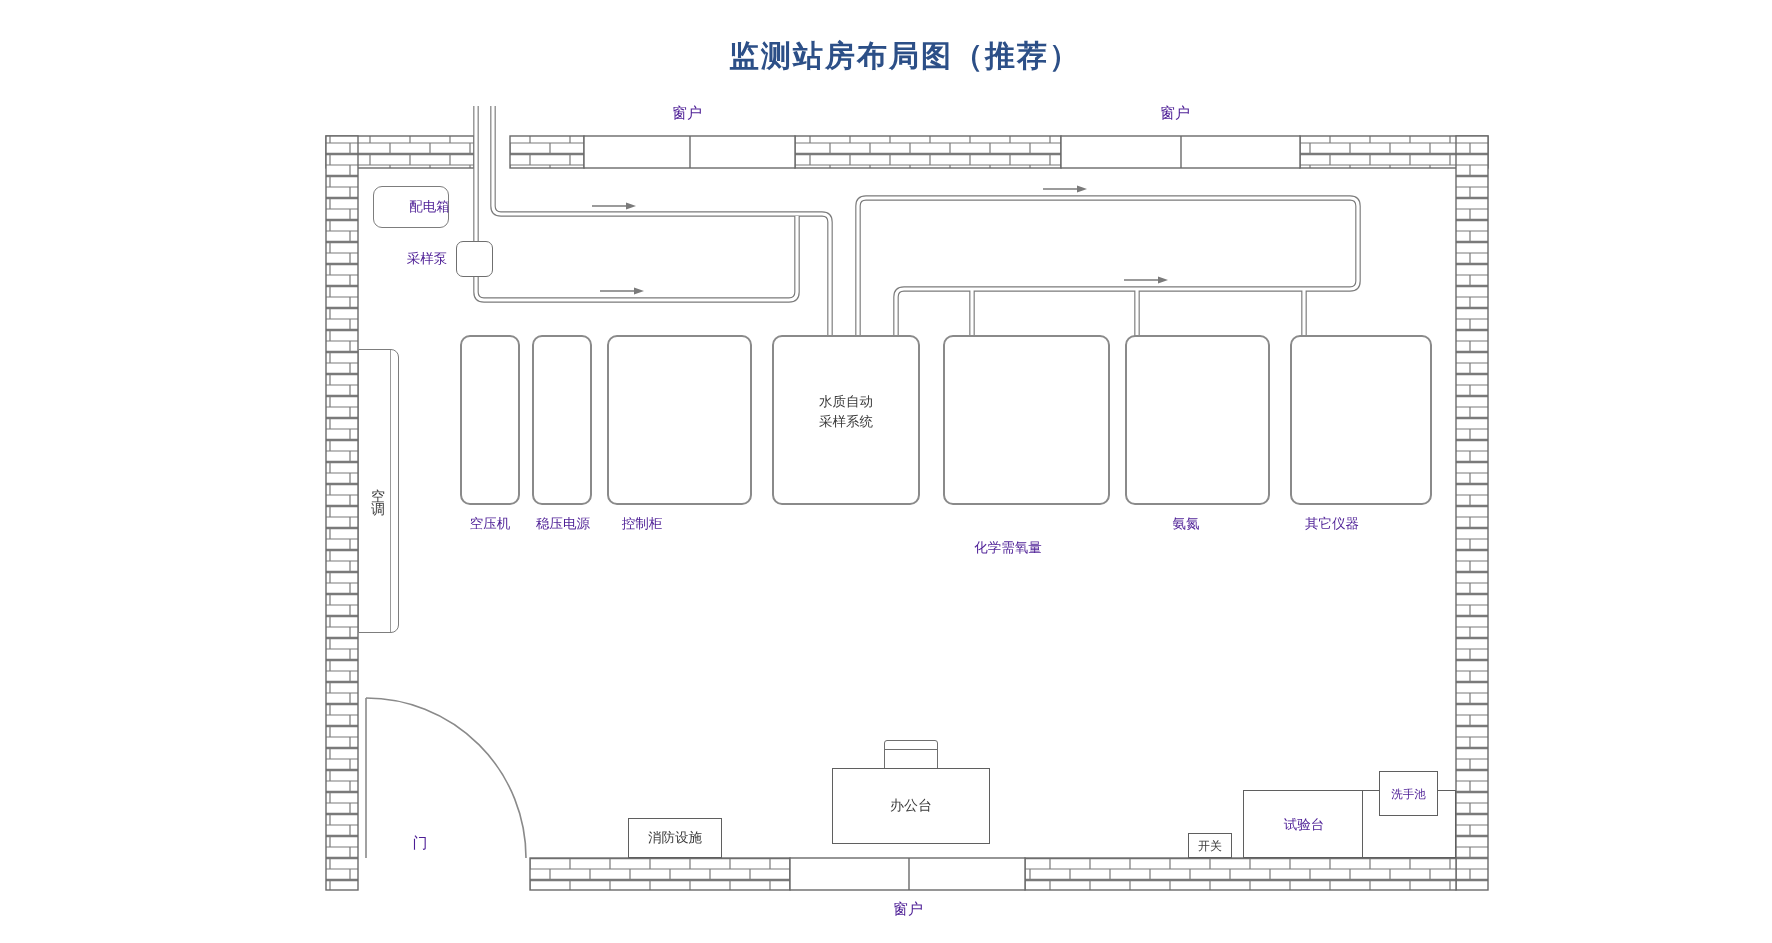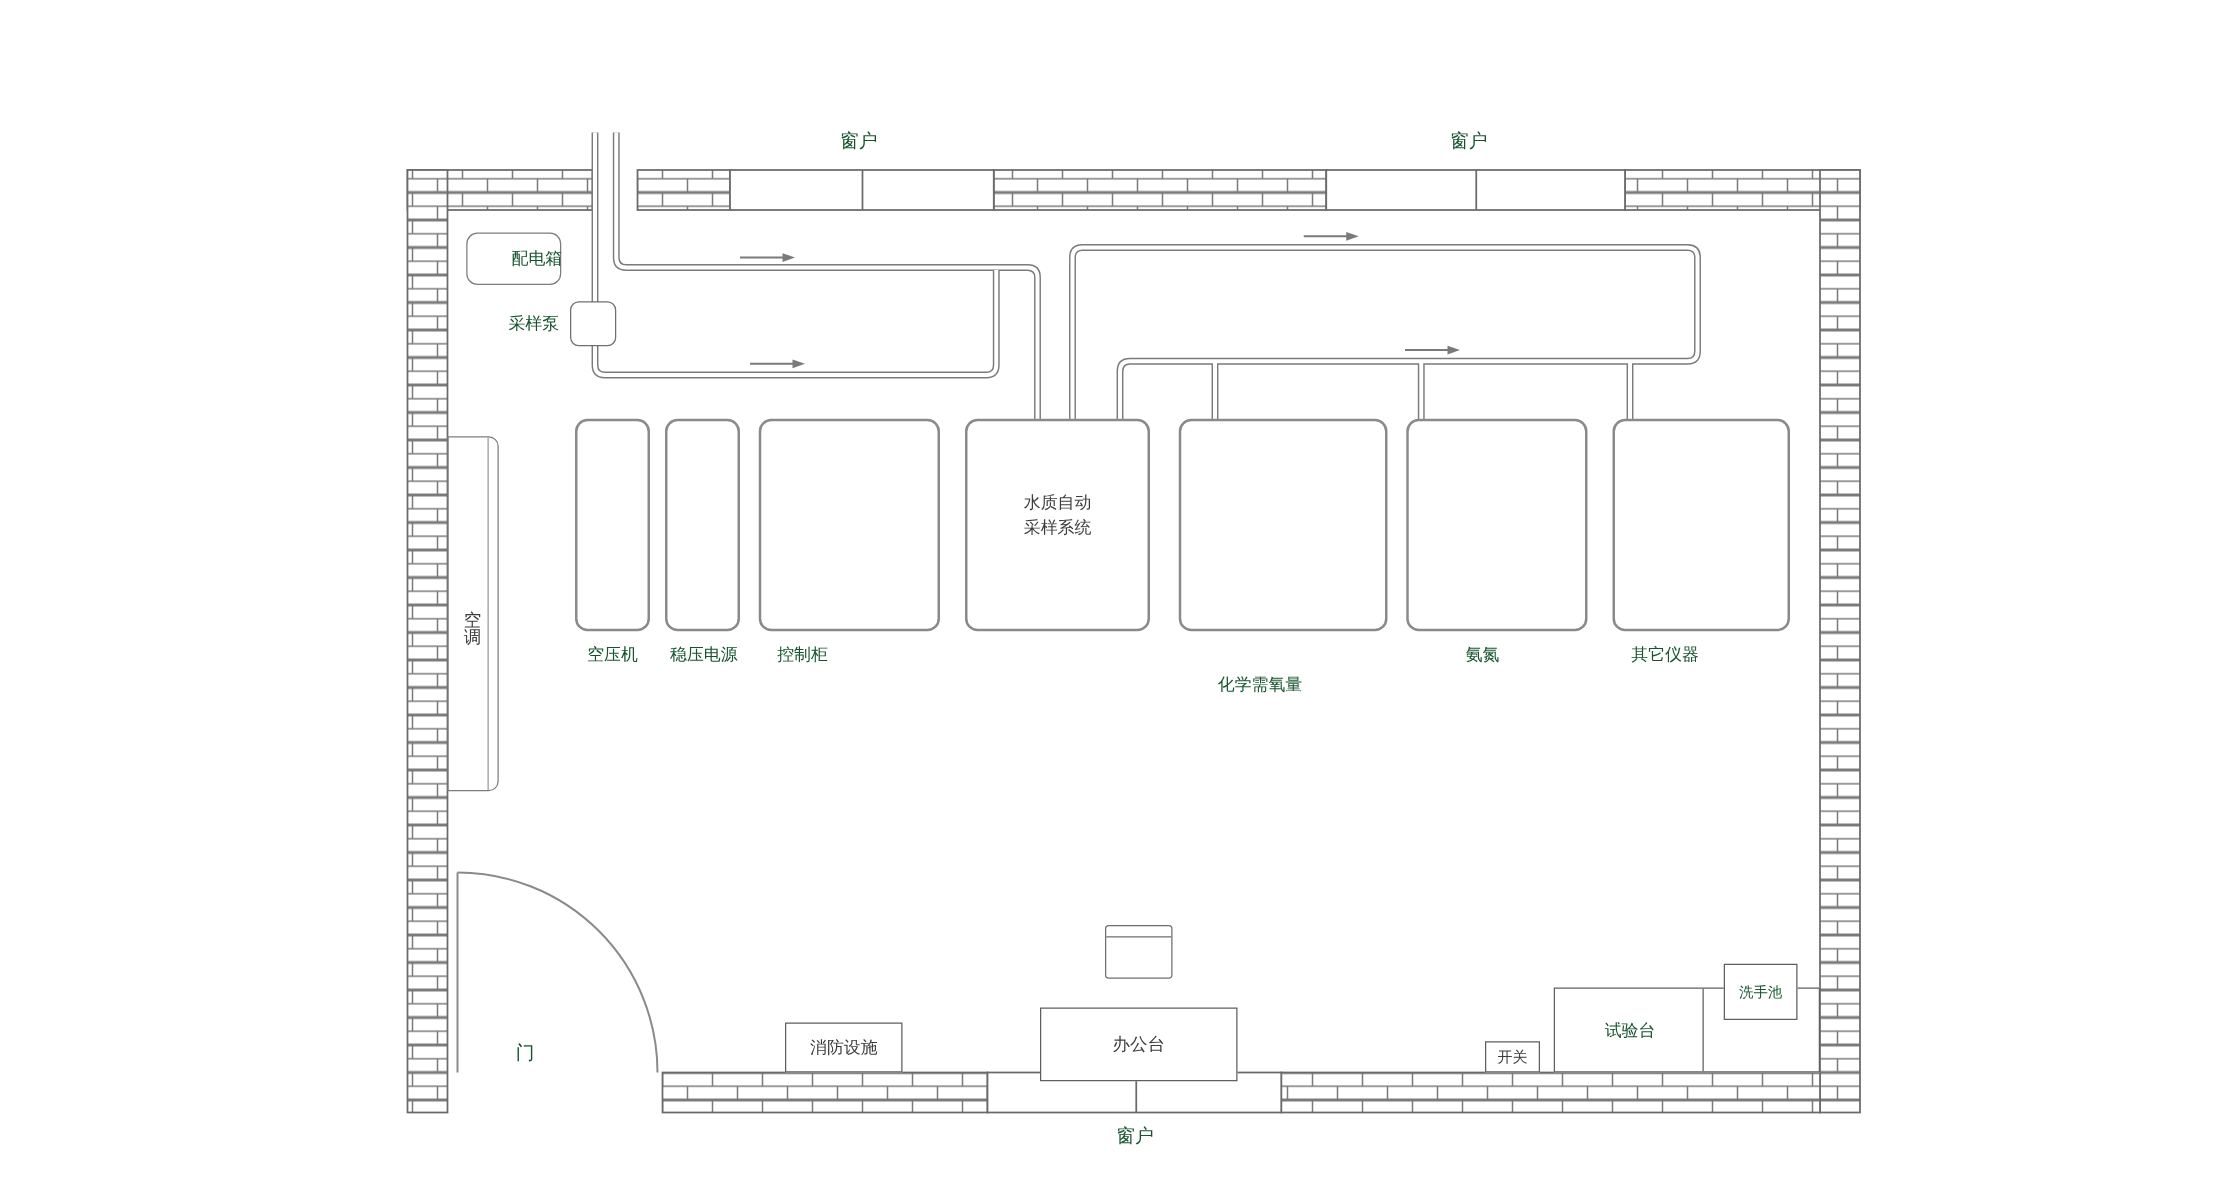--- a/index.html
+++ b/index.html
@@ -5,21 +5,21 @@
   html,body{margin:0;padding:0;background:#ffffff;}
   .stage{
     position:relative;width:1772px;height:943px;background:#ffffff;overflow:hidden;
     font-family:"Liberation Sans","DejaVu Sans",sans-serif;color:#3a3a3a;
   }
   .abs{position:absolute;}
   .title{
     left:905px;top:36px;transform:translateX(-50%);
     font-size:30px;font-weight:bold;color:#2c4f87;letter-spacing:2px;white-space:nowrap;
   }
-  .lbl{position:absolute;transform:translate(-50%,-50%);white-space:nowrap;color:#14532d;}
+  .lbl{position:absolute;transform:translate(-50%,-50%);white-space:nowrap;color:#4c1d95;}
   .f15{font-size:15px;} .f14{font-size:14px;} .f13{font-size:13.5px;} .f12{font-size:12px;} .f11{font-size:11.5px;}
   svg.linework{position:absolute;left:0;top:0;}
   .eqbox{
     position:absolute;top:335px;height:170px;background:#ffffff;
     border:2px solid #8a8a8a;border-radius:10px;box-sizing:border-box;padding-left:23px;
   }
   .eq-inside-label{
     position:absolute;left:0;right:0;top:55px;text-align:center;
     font-size:13.5px;line-height:20px;color:#3c3c3c;
   }
@@ -129,20 +129,21 @@
       <polygon points="636,206 626,202.5 626,209.5" fill="#7a7a7a" stroke="none"></polygon>
       <line x1="600" y1="291" x2="636" y2="291"></line>
       <polygon points="644,291 634,287.5 634,294.5" fill="#7a7a7a" stroke="none"></polygon>
       <line x1="1043" y1="189" x2="1079" y2="189"></line>
       <polygon points="1087,189 1077,185.5 1077,192.5" fill="#7a7a7a" stroke="none"></polygon>
       <line x1="1124" y1="280" x2="1160" y2="280"></line>
       <polygon points="1168,280 1158,276.5 1158,283.5" fill="#7a7a7a" stroke="none"></polygon>
     </g>
   </svg>
 
+  <div class="abs title">监测站房布局图（推荐）</div>
 
   <div class="lbl f15" style="left:687px;top:113px;">窗户</div>
   <div class="lbl f15" style="left:1175px;top:113px;">窗户</div>
   <div class="lbl f15" style="left:908px;top:909px;">窗户</div>
   <div class="lbl f15" style="left:420px;top:843px;">门</div>
 
   <div class="dist">
     <div class="lbl f13" style="left:50%;top:50%;padding-left:37px;">配电箱</div>
   </div>
 
@@ -175,21 +176,21 @@
   <div class="lbl f13" style="left:1332px;top:524px;">其它仪器</div>
 
   <div class="furn" style="left:628px;top:818px;width:94px;height:40px;">
     <div class="center-lbl f13">消防设施</div>
   </div>
 
   <div class="chair">
     <div class="chair-back"></div>
   </div>
 
-  <div class="furn" style="left:832px;top:806px;width:158px;height:59px;">
+  <div class="furn" style="left:832px;top:768px;width:158px;height:76px;">
     <div class="center-lbl f14">办公台</div>
   </div>
 
   <div class="furn" style="left:1188px;top:833px;width:44px;height:25px;">
     <div class="center-lbl f12">开关</div>
   </div>
 
   <div class="furn" style="left:1243px;top:790px;width:213px;height:68px;">
     <div class="bench-divider"></div>
     <div class="lbl f13" style="left:60px;top:34px;">试验台</div>

